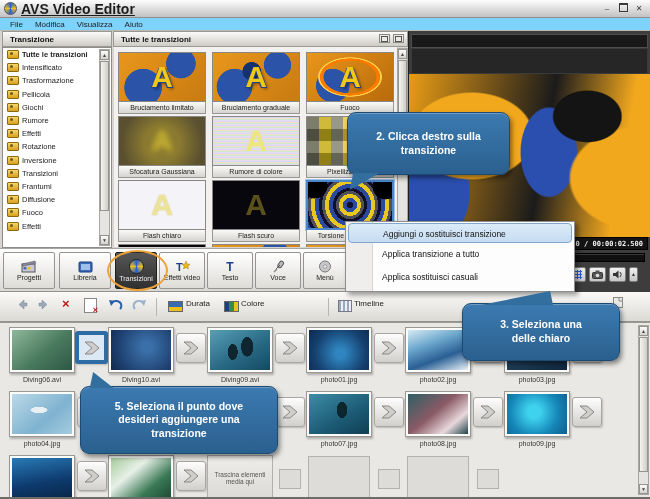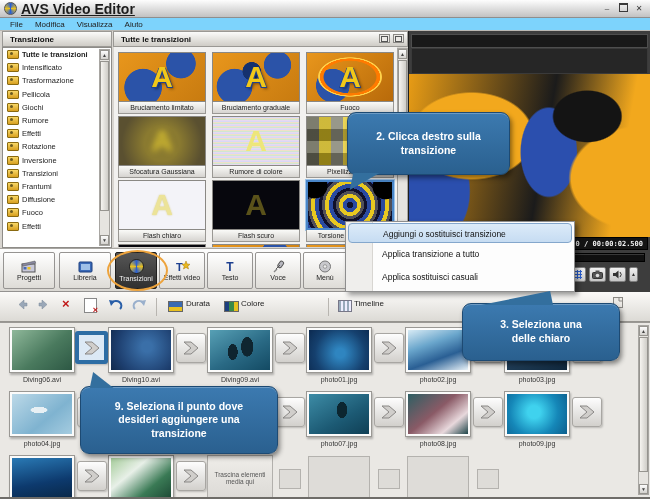--- a/index.html
+++ b/index.html
@@ -668,21 +668,21 @@
 
   <div class="ctx">
     <div class="ctx-gutter"></div>
     <div class="ctx-item hi">Aggiungi o sostituisci transizione</div>
     <div class="ctx-item">Applica transizione a tutto</div>
     <div class="ctx-item">Applica sostituisci casuali</div>
   </div>
 
   <div class="callout" id="callout1">
     <div class="tail"></div>
-    <span>9. Seleziona il punto dove</span>
+    <span>5. Seleziona il punto dove</span>
     <span>desideri aggiungere una</span>
     <span>transizione</span>
   </div>
   <div class="callout" id="callout2">
     <div class="tail"></div>
     <span>2. Clicca destro sulla</span>
     <span>transizione</span>
   </div>
   <div class="callout" id="callout3">
     <div class="tail"></div>

